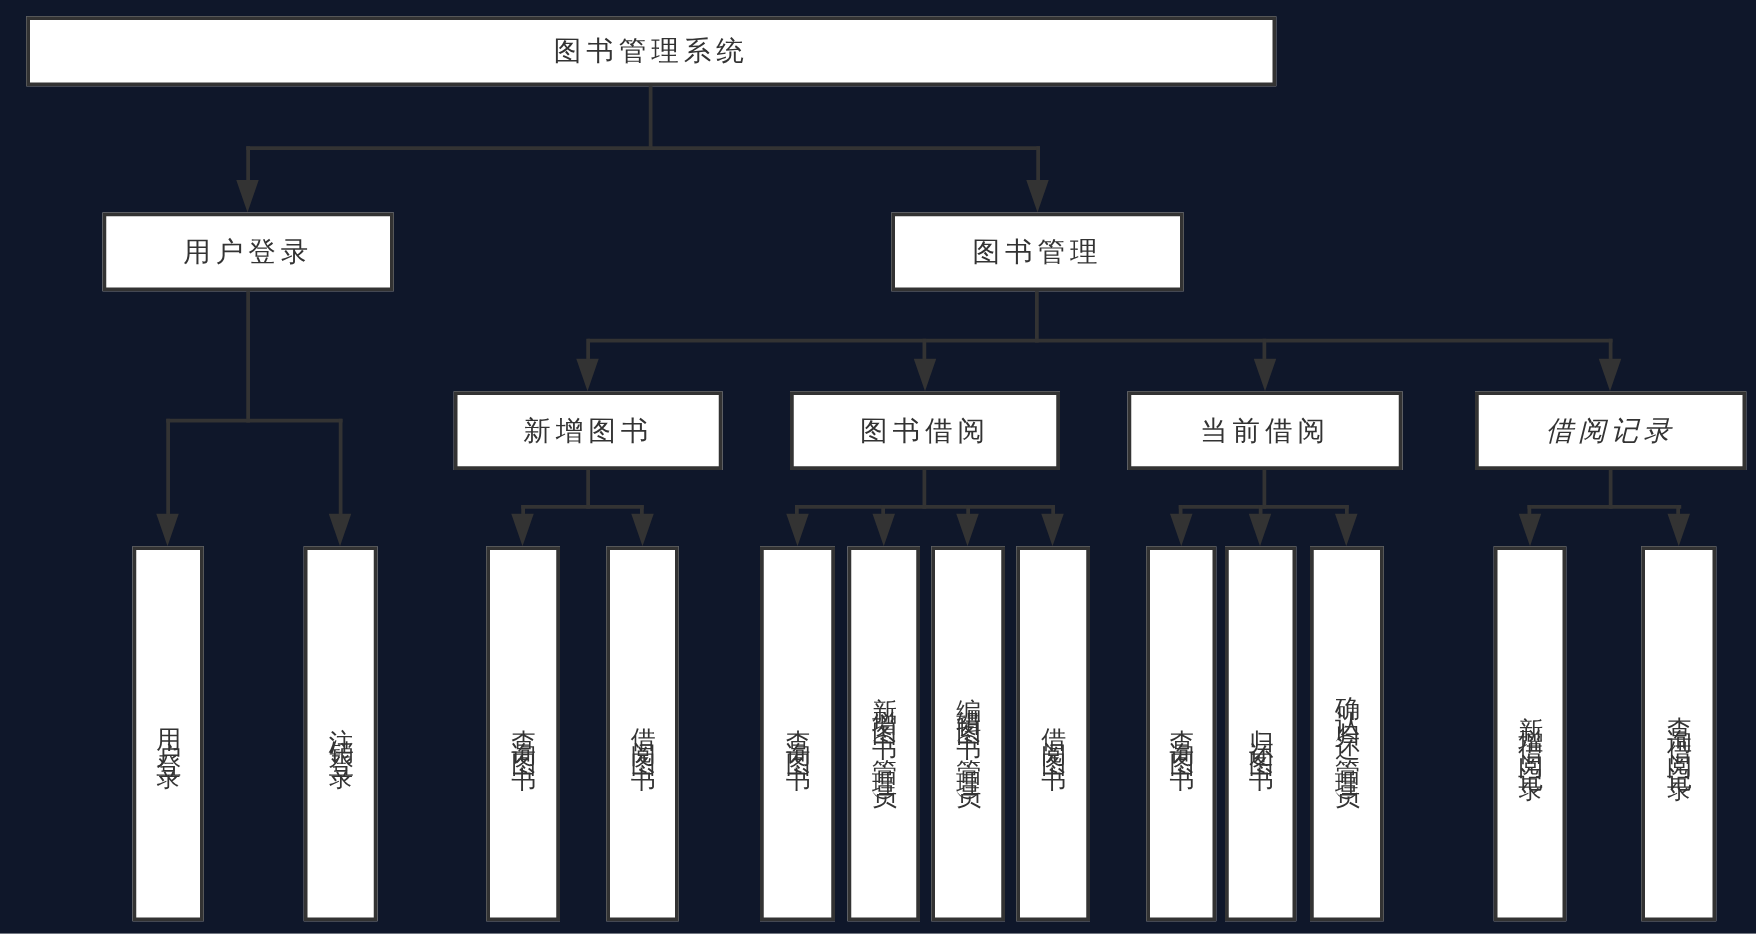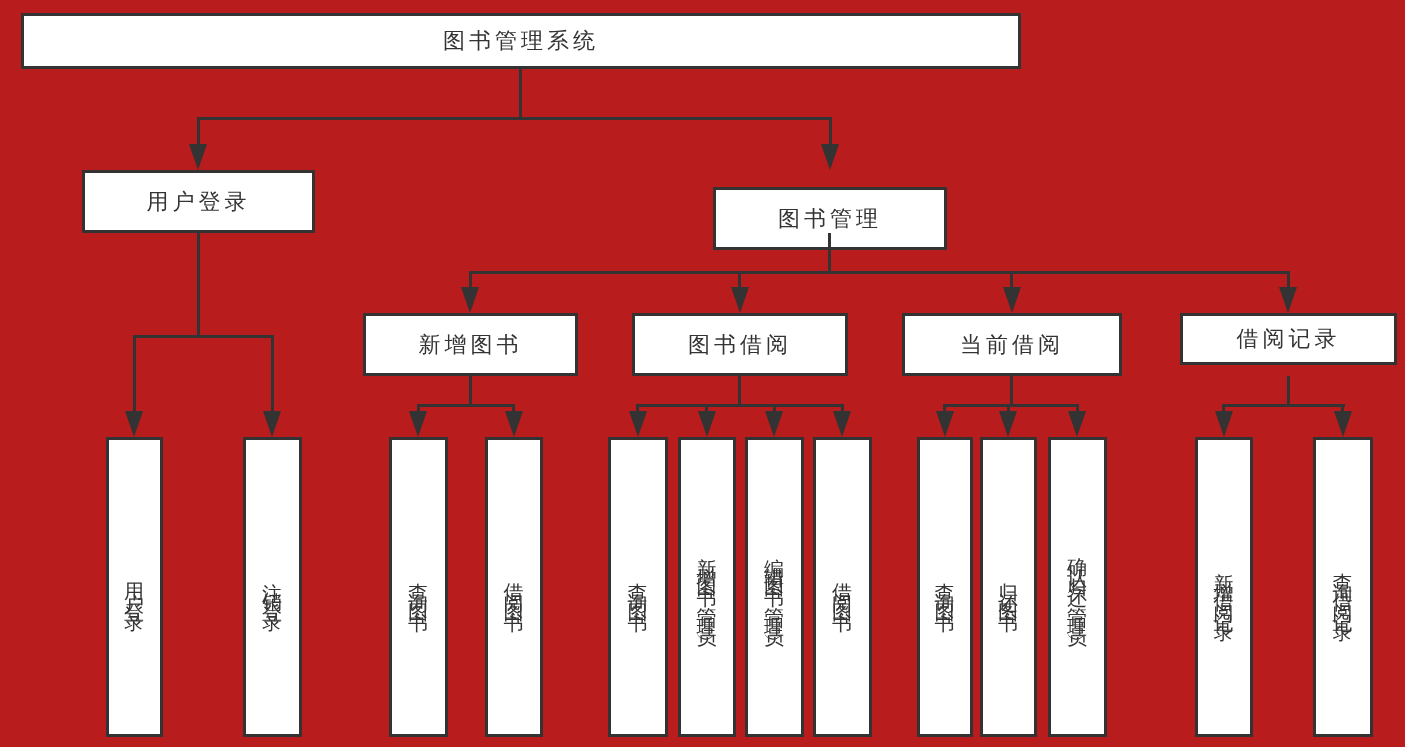--- a/index.html
+++ b/index.html
@@ -1,17 +1,17 @@
 <!DOCTYPE html>
 <html><head>
 <meta charset="utf-8">
 <style>
   html,body { margin:0; padding:0; background:#ffffff; }
   .canvas {
-    position:relative; width:1405px; height:747px; background:#b91c1c;
+    position:relative; width:1405px; height:747px; background:#0f172a;
     font-family:"Liberation Sans", sans-serif; overflow:hidden;
   }
   .box {
     position:absolute; box-sizing:border-box;
     border:3px solid #333333; background:#ffffff;
     display:flex; align-items:center; justify-content:center;
   }
   .hlabel {
     font-size:22px; letter-spacing:4px; color:#333333; white-space:nowrap;
   }
@@ -43,21 +43,21 @@
   <div class="vline" style="left:519px; top:69px; height:51px;"></div>
   <div class="hline" style="left:197px; top:117px; width:635px;"></div>
   <div class="vline" style="left:197px; top:117px; height:29px;"></div>
   <div class="arrow" style="left:189px; top:144px;"></div>
   <div class="vline" style="left:829px; top:117px; height:29px;"></div>
   <div class="arrow" style="left:821px; top:144px;"></div>
 
   <div class="box" style="left:82px; top:170px; width:233px; height:63px;">
     <span class="hlabel">用户登录</span>
   </div>
-  <div class="box" style="left:713px; top:187px; width:234px; height:63px;">
+  <div class="box" style="left:713px; top:170px; width:234px; height:63px;">
     <span class="hlabel">图书管理</span>
   </div>
 
   <div class="vline" style="left:197px; top:233px; height:105px;"></div>
   <div class="hline" style="left:133px; top:335px; width:141px;"></div>
   <div class="vline" style="left:133px; top:335px; height:78px;"></div>
   <div class="arrow" style="left:125px; top:411px;"></div>
   <div class="vline" style="left:271px; top:335px; height:78px;"></div>
   <div class="arrow" style="left:263px; top:411px;"></div>
 
@@ -74,21 +74,21 @@
 
   <div class="box" style="left:363px; top:313px; width:215px; height:63px;">
     <span class="hlabel">新增图书</span>
   </div>
   <div class="box" style="left:632px; top:313px; width:216px; height:63px;">
     <span class="hlabel">图书借阅</span>
   </div>
   <div class="box" style="left:902px; top:313px; width:220px; height:63px;">
     <span class="hlabel">当前借阅</span>
   </div>
-  <div class="box" style="left:1180px; top:313px; width:217px; height:52px;">
+  <div class="box" style="left:1180px; top:313px; width:217px; height:63px;font-style:italic;">
     <span class="hlabel">借阅记录</span>
   </div>
 
   <div class="vline" style="left:469px; top:376px; height:31px;"></div>
   <div class="hline" style="left:417px; top:404px; width:98px;"></div>
   <div class="vline" style="left:417px; top:404px; height:9px;"></div>
   <div class="arrow" style="left:409px; top:411px;"></div>
   <div class="vline" style="left:512px; top:404px; height:9px;"></div>
   <div class="arrow" style="left:505px; top:411px;"></div>
 

